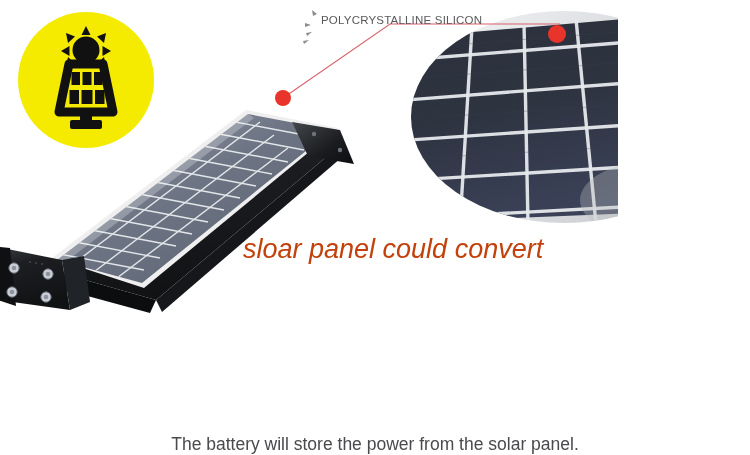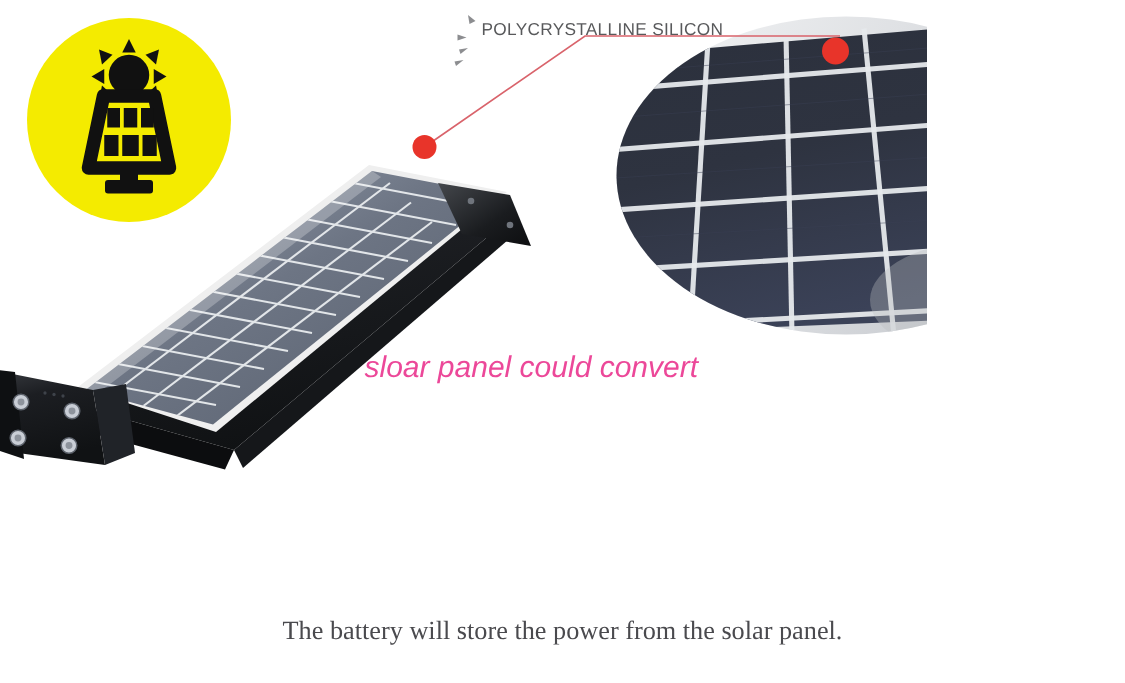--- a/index.html
+++ b/index.html
@@ -72,45 +72,45 @@
     color: #58595b;
     white-space: nowrap;
     font-family: "Liberation Sans", sans-serif;
   }
 
   
   .headline-1 {
     position: absolute;
     left: 243px;
     top: 234px;
-    font-size: 20px;
+    font-size: 27px;
     font-style: italic;
-    color: #ec4899;
+    color: #c2410c;
     white-space: nowrap;
     font-family: "Liberation Sans", sans-serif;
   }
   .headline-2 {
     position: absolute;
     left: 243px;
     top: 302px;
     font-size: 28px;
     font-style: italic;
     color: #1b1b1b;
     white-space: nowrap;
     font-family: "Liberation Sans", sans-serif;
   }
   .caption {
     position: absolute;
     left: 0;
-    top: 410px;
+    top: 434px;
     width: 750px;
     text-align: center;
     font-size: 17.5px;
     color: #4a4a4e;
-    font-family: Liberation Serif, serif;
+    font-family: Liberation Sans, sans-serif;
   }
 </style>
 </head>
 <body>
 
 <div id="stage">
 
   <div class="badge">
     <svg class="badge-icon" viewBox="0 0 136 136">
 

